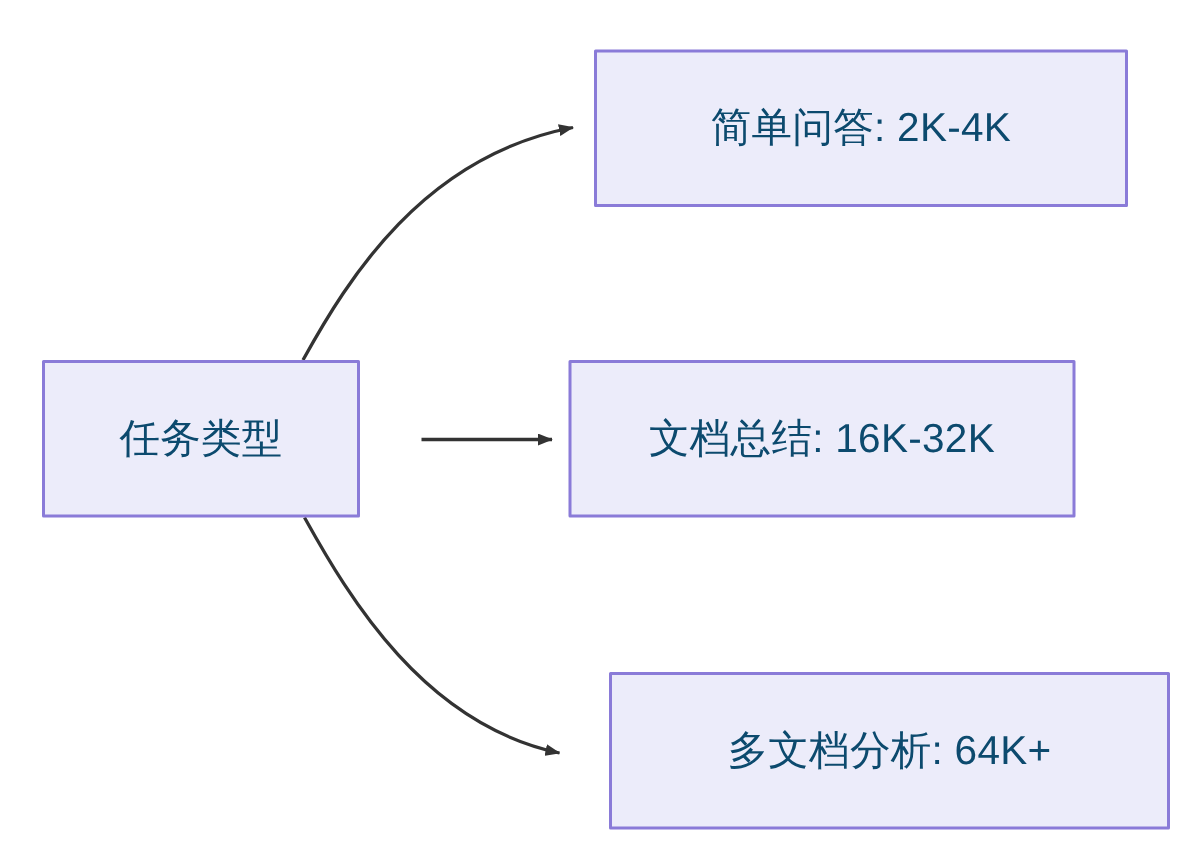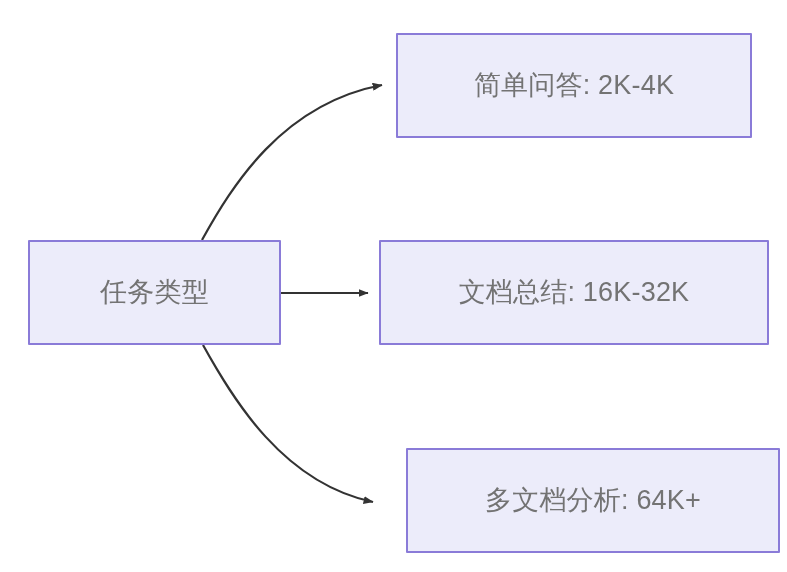--- a/index.html
+++ b/index.html
@@ -30,46 +30,46 @@
   }
   .node {
     position: absolute;
     box-sizing: border-box;
     background: #ececfa;
     border: 2.5px solid #8a7bd8;
     border-radius: 1px;
     display: flex;
     align-items: center;
     justify-content: center;
-    color: #737373;
+    color: #0c4a6e;
     font-size: 27px;
     line-height: 1.2;
     letter-spacing: 0.2px;
     white-space: nowrap;
   }
   .node-label {
     display: block;
   }
   #node-root {
     left: 28px;
     top: 240px;
-    width: 253px;
+    width: 212px;
     height: 105px;
     align-items: center;
   }
   #node-simple-qa {
     left: 396px;
     top: 33px;
     width: 356px;
     height: 105px;
   }
   #node-doc-summary {
     left: 379px;
     top: 240px;
-    width: 390px;
+    width: 338px;
     height: 105px;
   }
   #node-multi-doc {
     left: 406px;
     top: 448px;
     width: 374px;
     height: 105px;
   }
 </style>
 </head>

